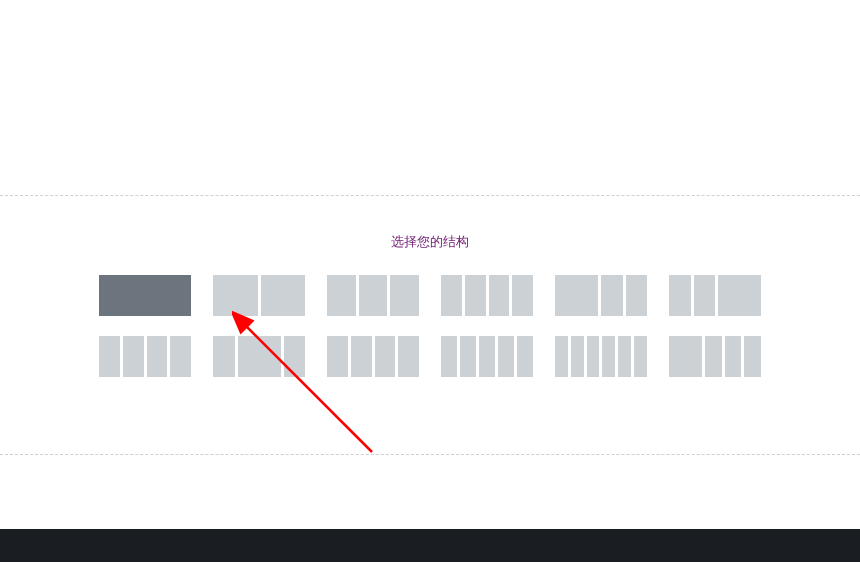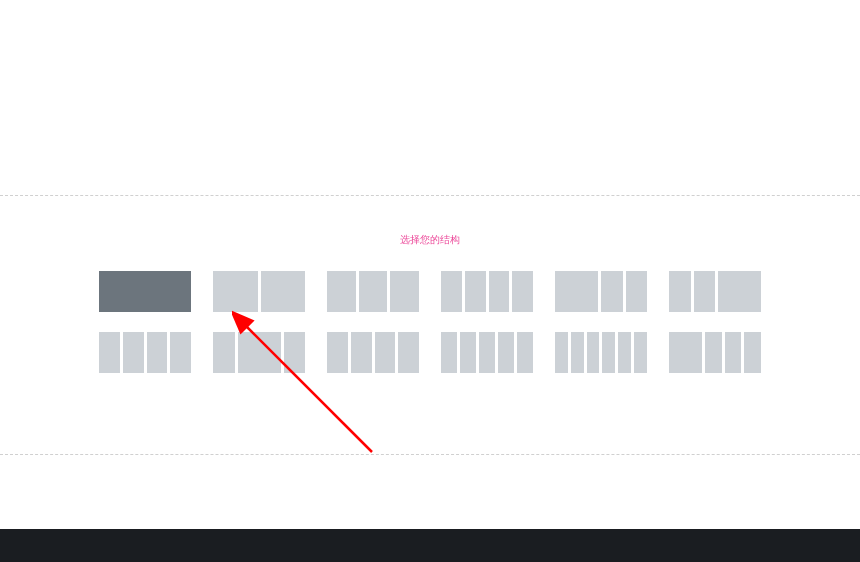--- a/index.html
+++ b/index.html
@@ -32,22 +32,22 @@
       left: 0;
     }
     .structure-section {
       position: absolute;
       top: 195px;
       left: 0;
       width: 100%;
       text-align: center;
     }
     .structure-title {
-      font-size: 10px;
-      color: #ec4899;
+      font-size: 13px;
+      color: #701a75;
       font-weight: 400;
       margin-top: 38px;
       margin-bottom: 24px;
     }
     .layout-rows {
       display: flex;
       flex-direction: column;
       gap: 20px;
       align-items: center;
     }

